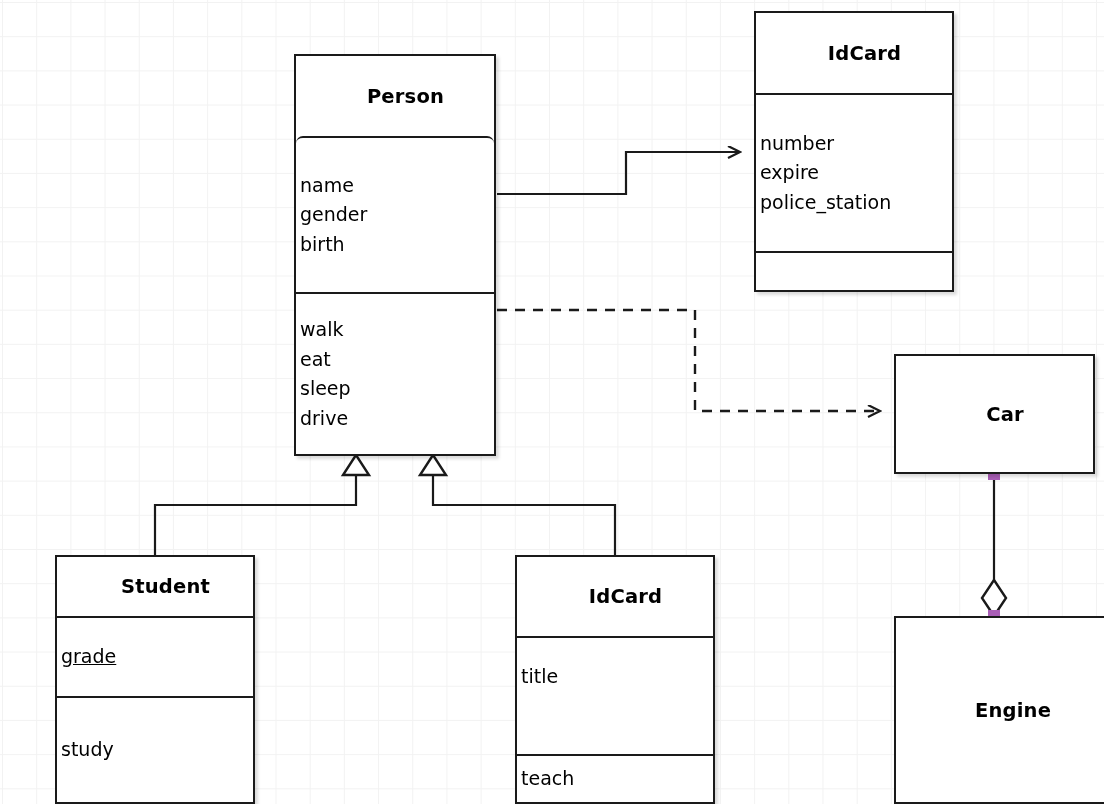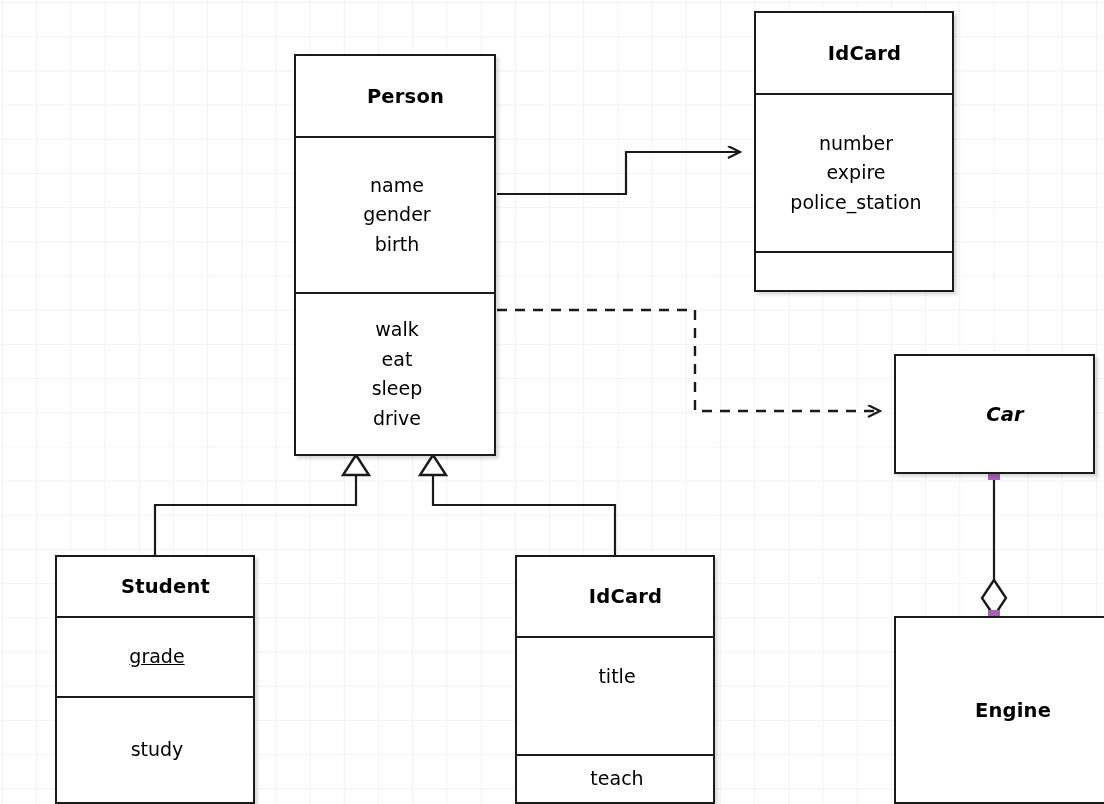--- a/index.html
+++ b/index.html
@@ -54,21 +54,20 @@
     font-size: 19.5px;
     color: #000000;
     letter-spacing: 0.2px;
     padding-left: 21px;
   }
   .uml-members {
     padding: 2px 0 2px 4px;
     display: flex;
     flex-direction: column;
     justify-content: center;
-    text-align: center;
   }
   .uml-member {
     font-size: 19px;
     line-height: 29.5px;
     color: #000000;
     white-space: nowrap;
   }
   .uml-empty {
     
   }
@@ -114,21 +113,21 @@
       <path d="M 994 474 L 994 583" fill="none" stroke="#1a1a1a" stroke-width="2.2"></path>
       <path d="M 994 580 L 1006 598 L 994 616 L 982 598 Z" fill="#ffffff" stroke="#1a1a1a" stroke-width="2.4" stroke-linejoin="miter"></path>
     </g>
   </svg>
 
   <div class="endpoint-square" style="left:994px; top:474px;"></div>
   <div class="endpoint-square" style="left:994px; top:616px;"></div>
 
   <div class="uml-class" style="left:294px; top:54px; width:202px; height:402px;">
     <div class="uml-section uml-title" style="height:80px;">Person</div>
-    <div class="uml-section uml-members" style="height:156px;">
+    <div class="uml-section uml-members" style="height:156px;border-radius:7px;">
       <div class="uml-member">name</div>
       <div class="uml-member">gender</div>
       <div class="uml-member">birth</div>
     </div>
     <div class="uml-section uml-members" style="flex:1 1 auto;">
       <div class="uml-member">walk</div>
       <div class="uml-member">eat</div>
       <div class="uml-member">sleep</div>
       <div class="uml-member">drive</div>
     </div>
@@ -138,21 +137,21 @@
     <div class="uml-section uml-title" style="height:80px;">IdCard</div>
     <div class="uml-section uml-members" style="height:158px;">
       <div class="uml-member">number</div>
       <div class="uml-member">expire</div>
       <div class="uml-member">police_station</div>
     </div>
     <div class="uml-section uml-members uml-empty" style="flex:1 1 auto;"></div>
   </div>
 
   <div class="uml-class" style="left:894px; top:354px; width:201px; height:120px;">
-    <div class="uml-section uml-title" style="flex:1 1 auto;font-style:italic;">Car</div>
+    <div class="uml-section uml-title" style="flex:1 1 auto;">Car</div>
   </div>
 
   <div class="uml-class" style="left:894px; top:616px; width:217px; height:188px;">
     <div class="uml-section uml-title" style="flex:1 1 auto;">Engine</div>
   </div>
 
   <div class="uml-class" style="left:55px; top:555px; width:200px; height:249px;">
     <div class="uml-section uml-title" style="height:59px;">Student</div>
     <div class="uml-section uml-members" style="height:80px;text-decoration:underline;">
       <div class="uml-member">grade</div>

